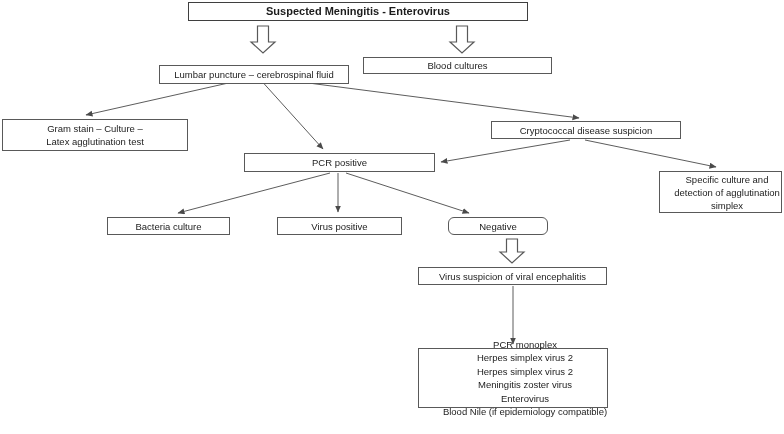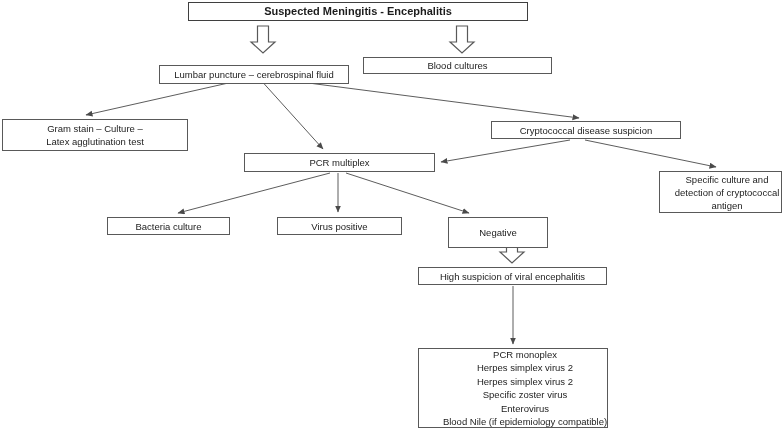--- a/index.html
+++ b/index.html
@@ -54,68 +54,68 @@
     <line x1="338" y1="173" x2="338" y2="212" stroke="#4a4a4a" stroke-width="0.9" marker-end="url(#arw)"></line>
     <line x1="346" y1="173" x2="469" y2="213" stroke="#4a4a4a" stroke-width="0.9" marker-end="url(#arw)"></line>
     <line x1="513" y1="286" x2="513" y2="344" stroke="#4a4a4a" stroke-width="0.9" marker-end="url(#arw)"></line>
 
     <polygon points="257.5,26 268.5,26 268.5,42 275,42 263,53 251,42 257.5,42" fill="#ffffff" stroke="#595959" stroke-width="1.2"></polygon>
     <polygon points="456.5,26 467.5,26 467.5,42 474,42 462,53 450,42 456.5,42" fill="#ffffff" stroke="#595959" stroke-width="1.2"></polygon>
     <polygon points="506.5,239 517.5,239 517.5,252 524,252 512,263 500,252 506.5,252" fill="#ffffff" stroke="#595959" stroke-width="1.2"></polygon>
   </svg>
 
   <div class="node title" style="left:188px;top:2px;width:340px;height:19px;">
-    <span class="ln">Suspected Meningitis - Encephalitis</span>
+    <span class="ln">Suspected Meningitis - Enterovirus</span>
   </div>
 
   <div class="node" style="left:159px;top:57px;width:190px;height:19px;margin-top:8px;">
     <span class="ln">Lumbar puncture – cerebrospinal fluid</span>
   </div>
 
   <div class="node" style="left:363px;top:57px;width:189px;height:17px;text-align:right;">
     <span class="ln">Blood cultures</span>
   </div>
 
   <div class="node" style="left:2px;top:119px;width:186px;height:32px;">
     <span class="ln">Gram stain – Culture –</span>
     <span class="ln">Latex agglutination test</span>
   </div>
 
   <div class="node" style="left:491px;top:121px;width:190px;height:18px;">
     <span class="ln">Cryptococcal disease suspicion</span>
   </div>
 
   <div class="node" style="left:244px;top:153px;width:191px;height:19px;">
-    <span class="ln">PCR multiplex</span>
+    <span class="ln">PCR positive</span>
   </div>
 
   <div class="node" style="left:659px;top:171px;width:123px;height:42px;padding-left:13px;">
     <span class="ln">Specific culture and</span>
-    <span class="ln">detection of cryptococcal</span>
-    <span class="ln">antigen</span>
+    <span class="ln">detection of agglutination</span>
+    <span class="ln">simplex</span>
   </div>
 
   <div class="node" style="left:107px;top:217px;width:123px;height:18px;">
     <span class="ln">Bacteria culture</span>
   </div>
 
   <div class="node" style="left:277px;top:217px;width:125px;height:18px;">
     <span class="ln">Virus positive</span>
   </div>
 
-  <div class="node" style="left:448px;top:217px;width:100px;height:31px;">
+  <div class="node" style="left:448px;top:217px;width:100px;height:18px;border-radius:6px;">
     <span class="ln">Negative</span>
   </div>
 
   <div class="node" style="left:418px;top:267px;width:189px;height:18px;">
-    <span class="ln">High suspicion of viral encephalitis</span>
+    <span class="ln">Virus suspicion of viral encephalitis</span>
   </div>
 
-  <div class="node" style="left:418px;top:348px;width:190px;height:80px;line-height:13.5px;padding-left:24px;">
+  <div class="node" style="left:418px;top:348px;width:190px;height:60px;line-height:13.5px;padding-left:24px;">
     <span class="ln">PCR monoplex</span>
     <span class="ln">Herpes simplex virus 2</span>
     <span class="ln">Herpes simplex virus 2</span>
-    <span class="ln">Specific zoster virus</span>
+    <span class="ln">Meningitis zoster virus</span>
     <span class="ln">Enterovirus</span>
     <span class="ln">Blood Nile (if epidemiology compatible)</span>
   </div>
 
 </div>
 
 </body></html>

